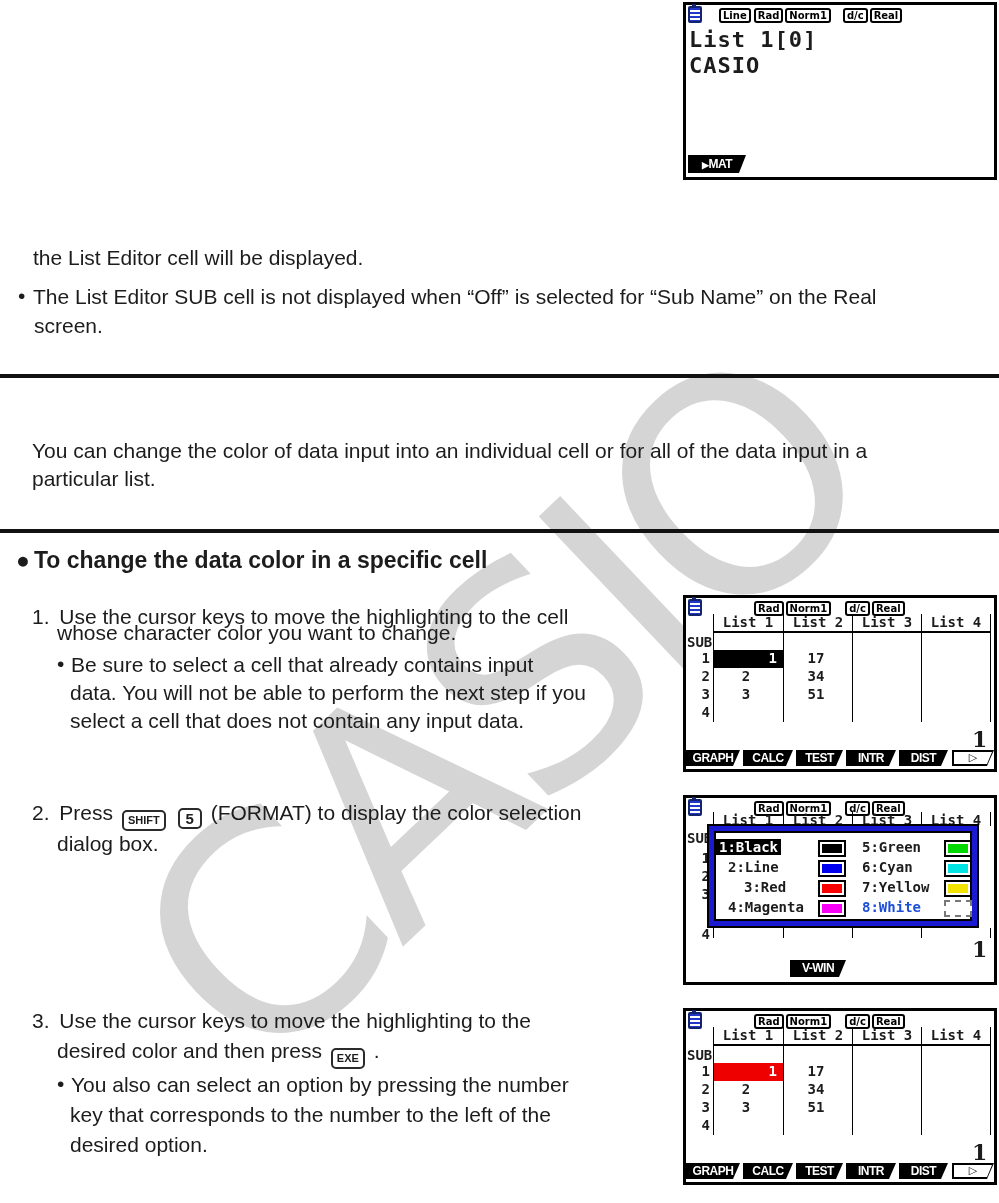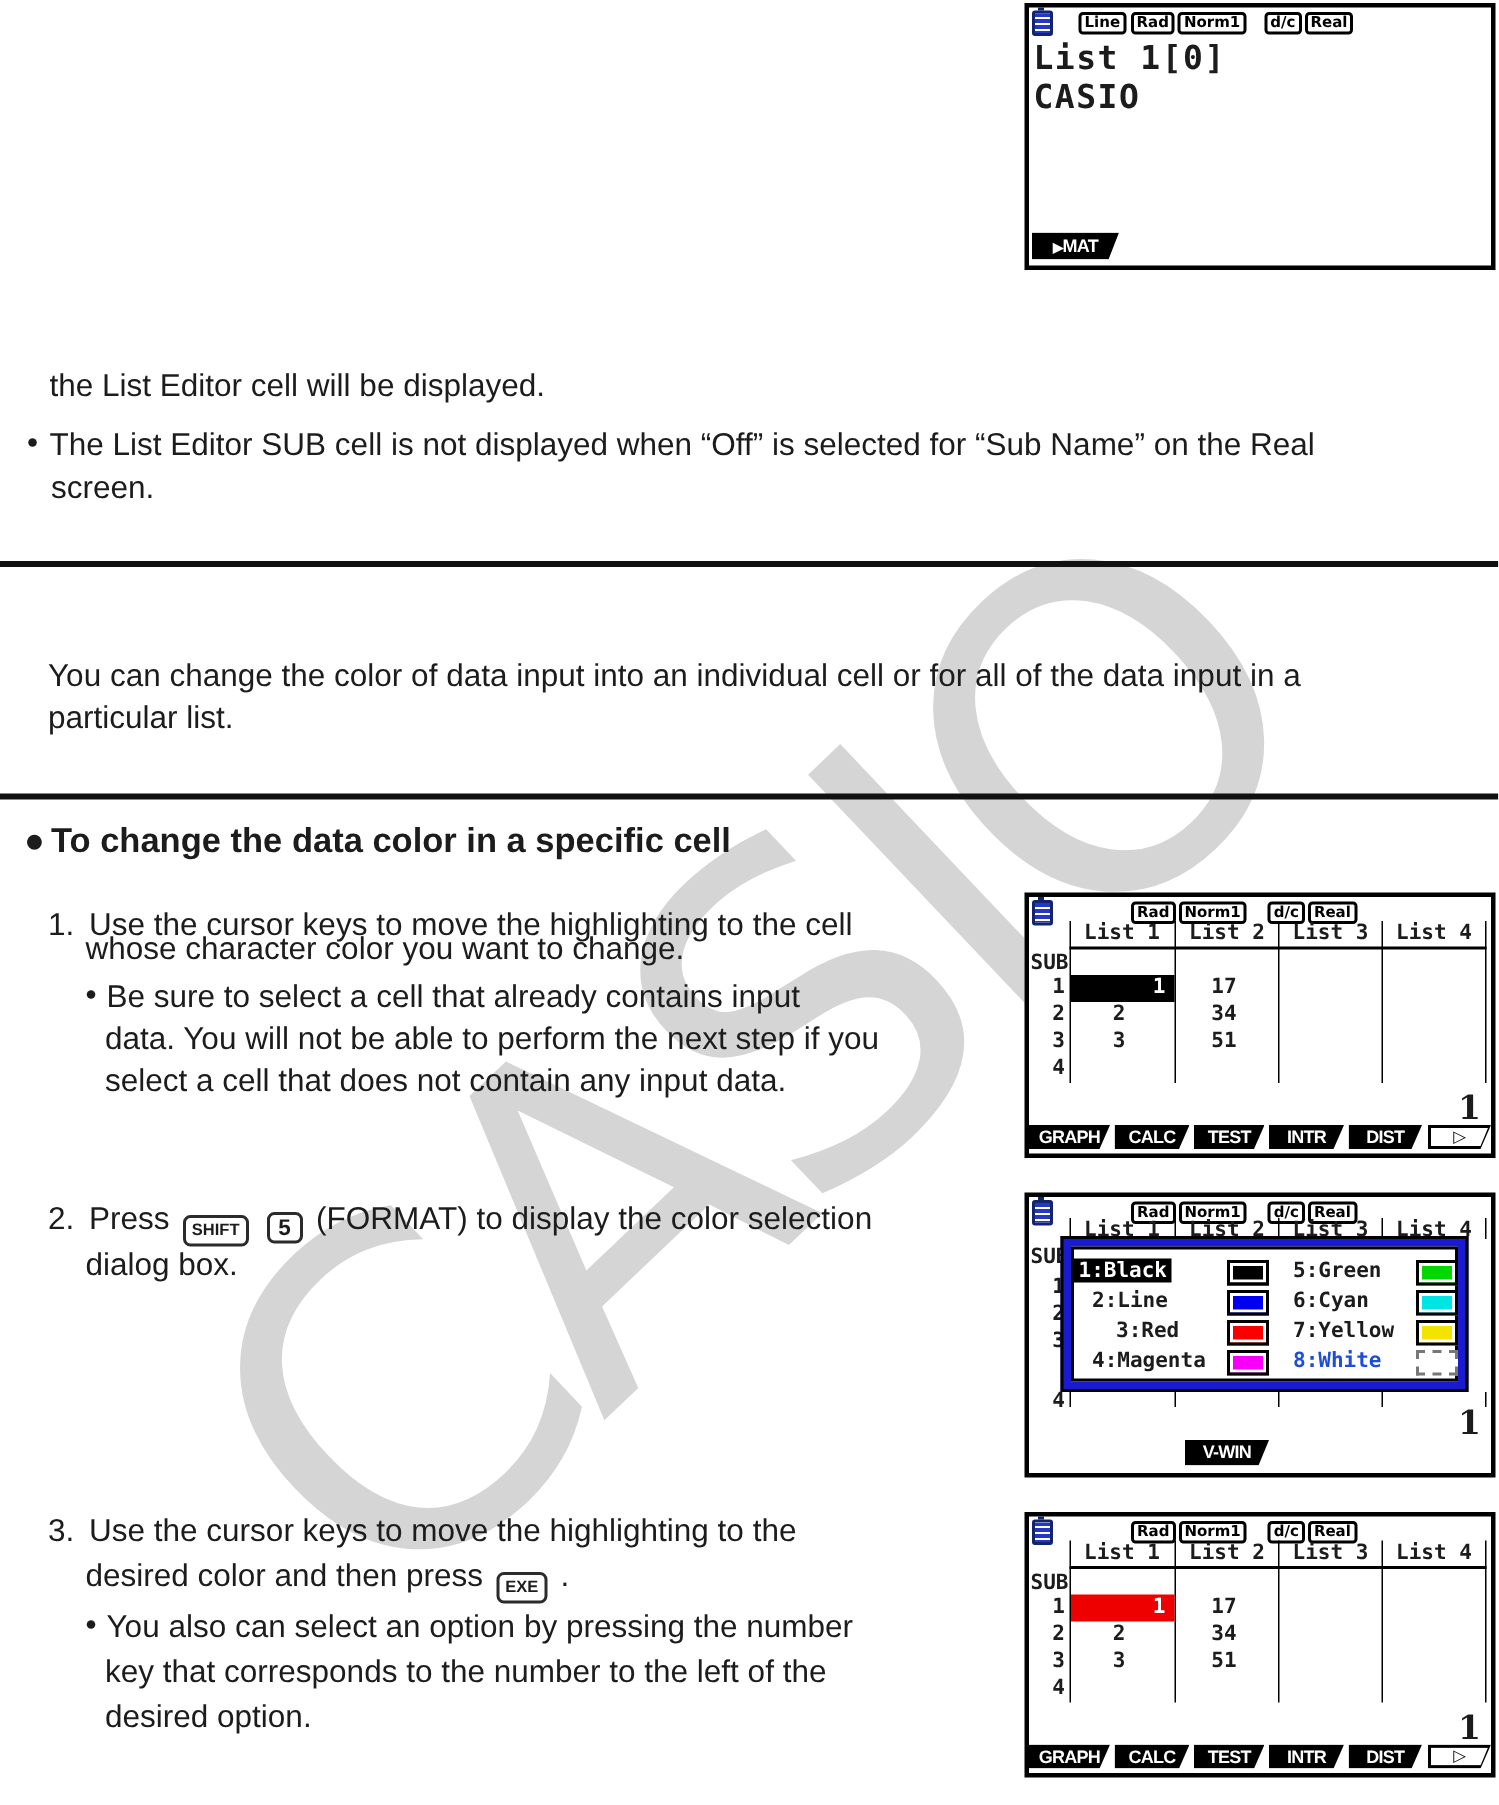--- a/index.html
+++ b/index.html
@@ -16,21 +16,21 @@
   .h2{position:absolute;font-size:29px;font-weight:bold;white-space:nowrap;}
   .h3{position:absolute;font-size:23px;font-weight:bold;white-space:nowrap;}
   .hr{position:absolute;left:0;width:999px;height:4px;background:#111;}
   .keycap{display:inline-block;border:2px solid #2b2b2b;border-radius:5px;background:#fff;
     font-weight:bold;text-align:center;vertical-align:-4px;margin:0 3px;line-height:15px;}
   .keycap.small{font-size:11px;padding:1px 4px;}
   .keycap.num{font-size:15px;padding:1px 6px;}
   
   .calc{position:absolute;left:683px;width:314px;background:#fff;border:3px solid #000;
     box-sizing:border-box;z-index:2;font-family:"DejaVu Sans Mono",monospace;font-weight:bold;}
-  .statusbar{position:absolute;left:2px;top:2px;height:16px;display:flex;align-items:center;}
+  .statusbar{position:absolute;left:2px;top:2px;height:16px;display:flex;align-items:flex-end;}
   .battery{width:10px;height:13px;border:2px solid #13246e;border-radius:2px;position:relative;
     background:repeating-linear-gradient(180deg,#2438c8 0 2.5px,#fff 2.5px 4px);}
   .battery:before{content:"";position:absolute;left:2px;top:-4px;width:4px;height:2px;background:#13246e;}
   .badge{border:2px solid #000;border-radius:3px;background:#fff;color:#000;
     font-size:10px;line-height:11px;padding:0 2px;font-family:"DejaVu Sans",sans-serif;font-weight:bold;}
   .vline{position:absolute;width:1px;background:#000;}
   .hthick{position:absolute;height:2px;background:#000;}
   .hdr{position:absolute;top:16px;width:70px;text-align:center;font-size:14px;}
   .rownum{position:absolute;left:0;width:24px;text-align:right;font-size:14px;}
   .cell{position:absolute;width:64px;text-align:center;font-size:14px;padding-right:6px;}

